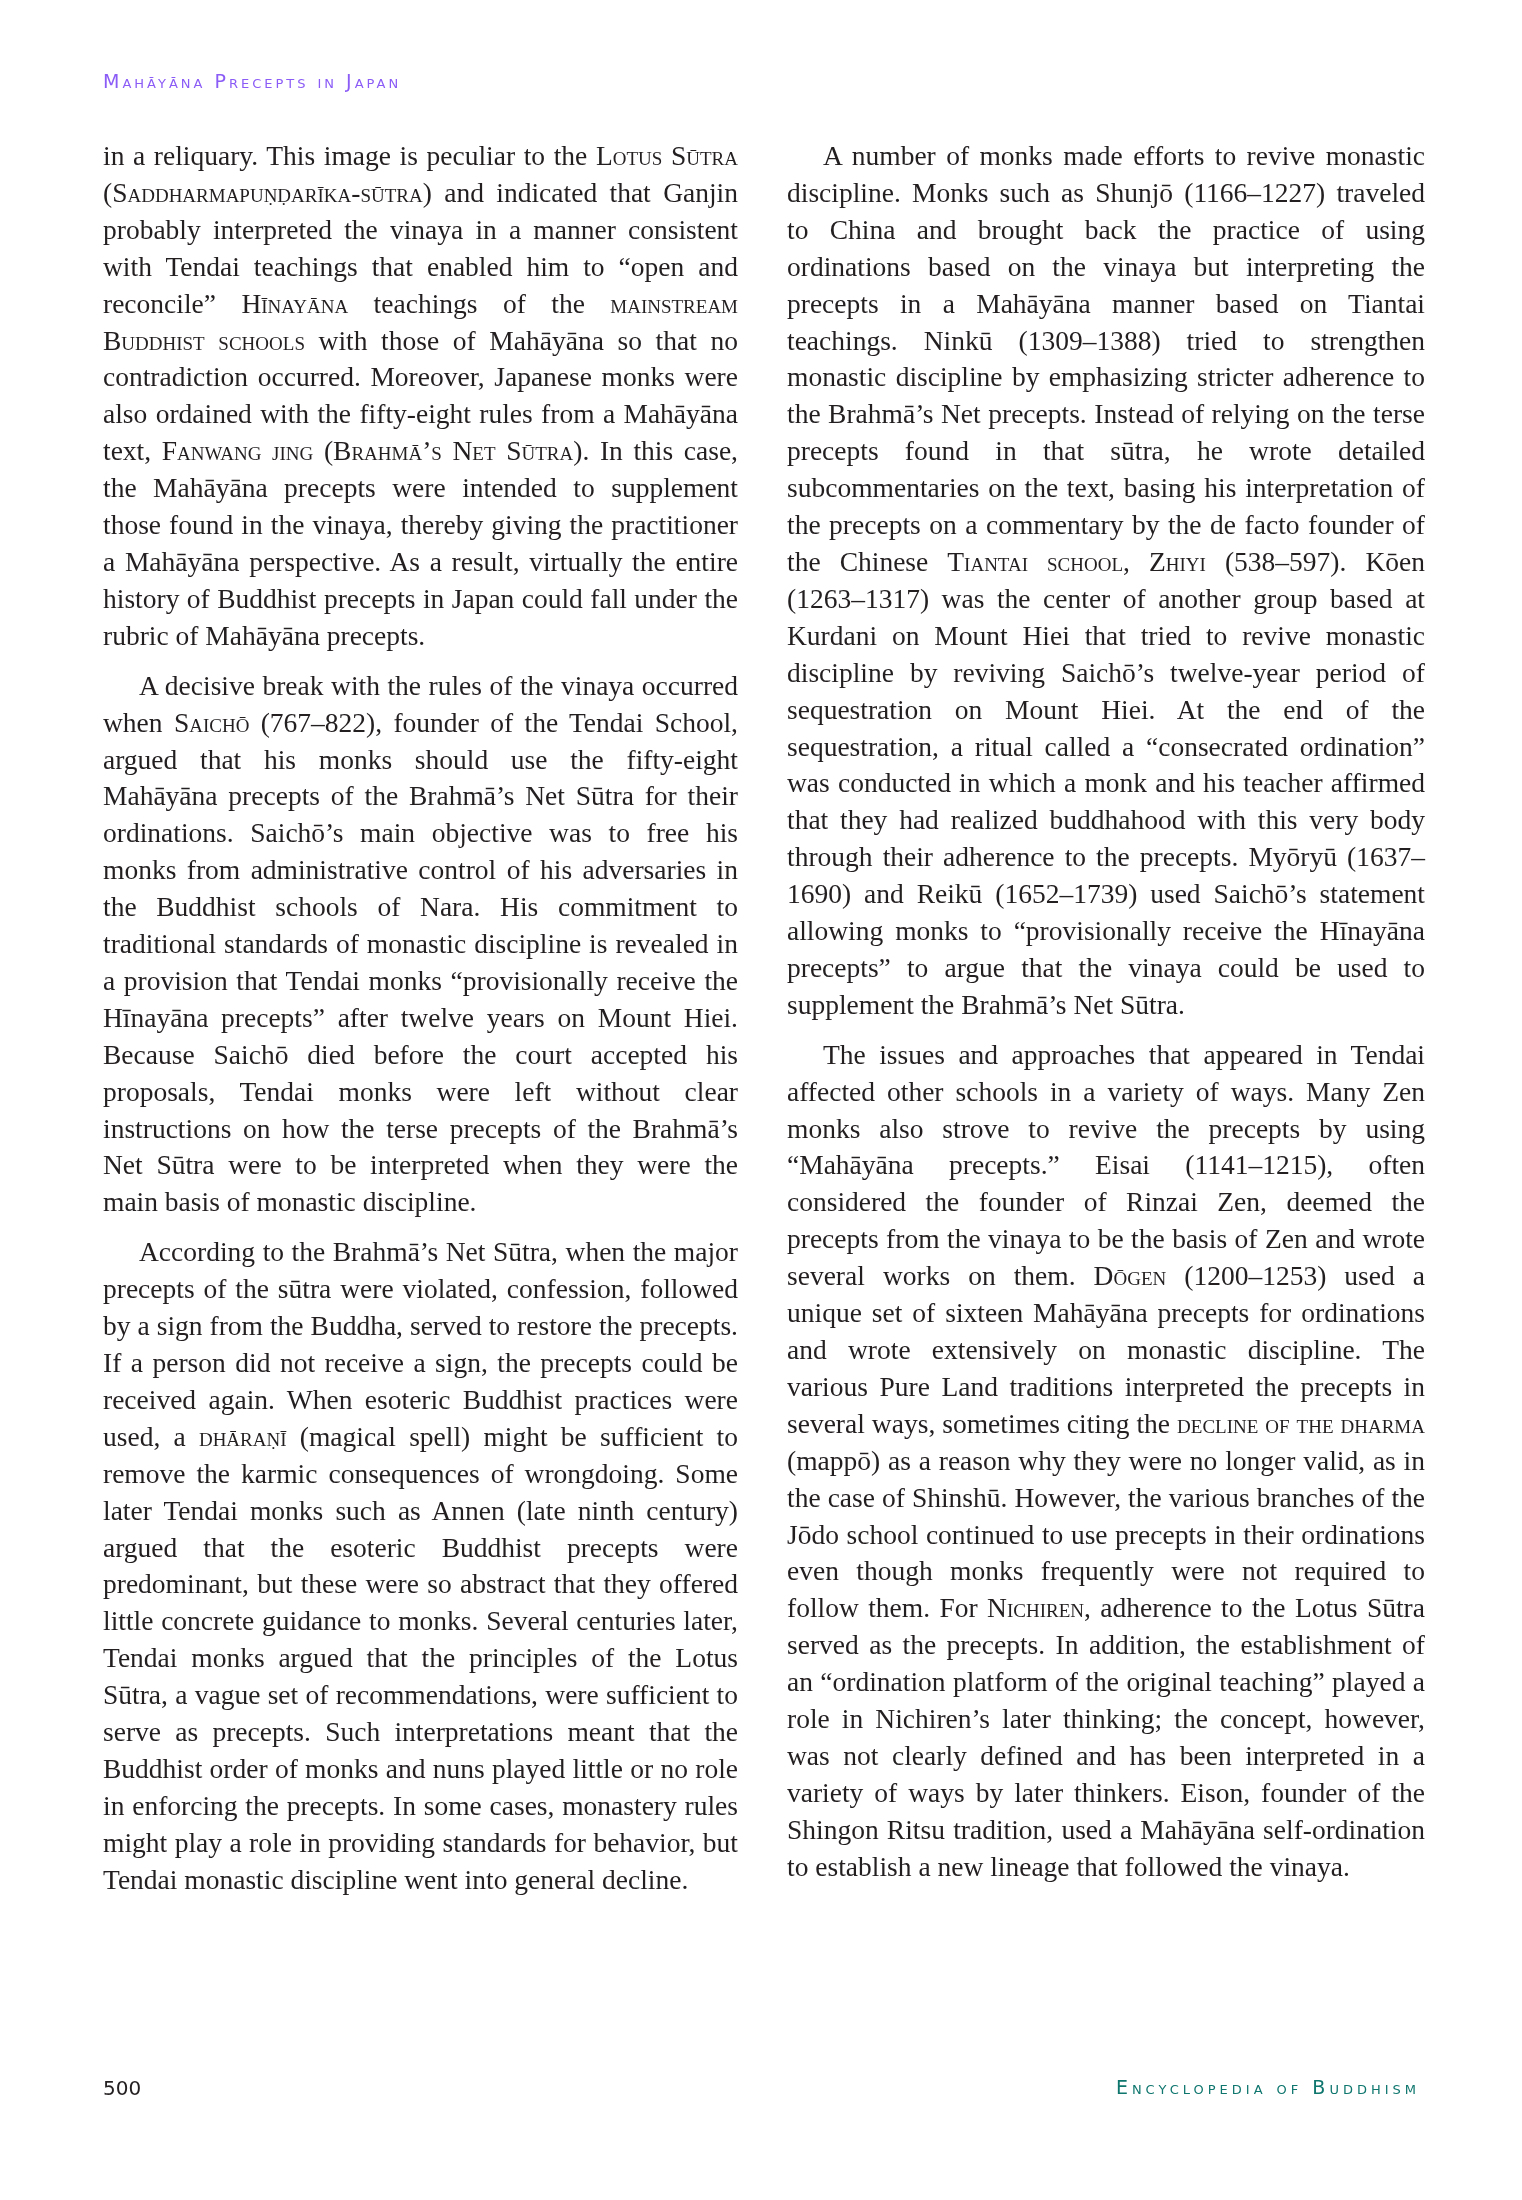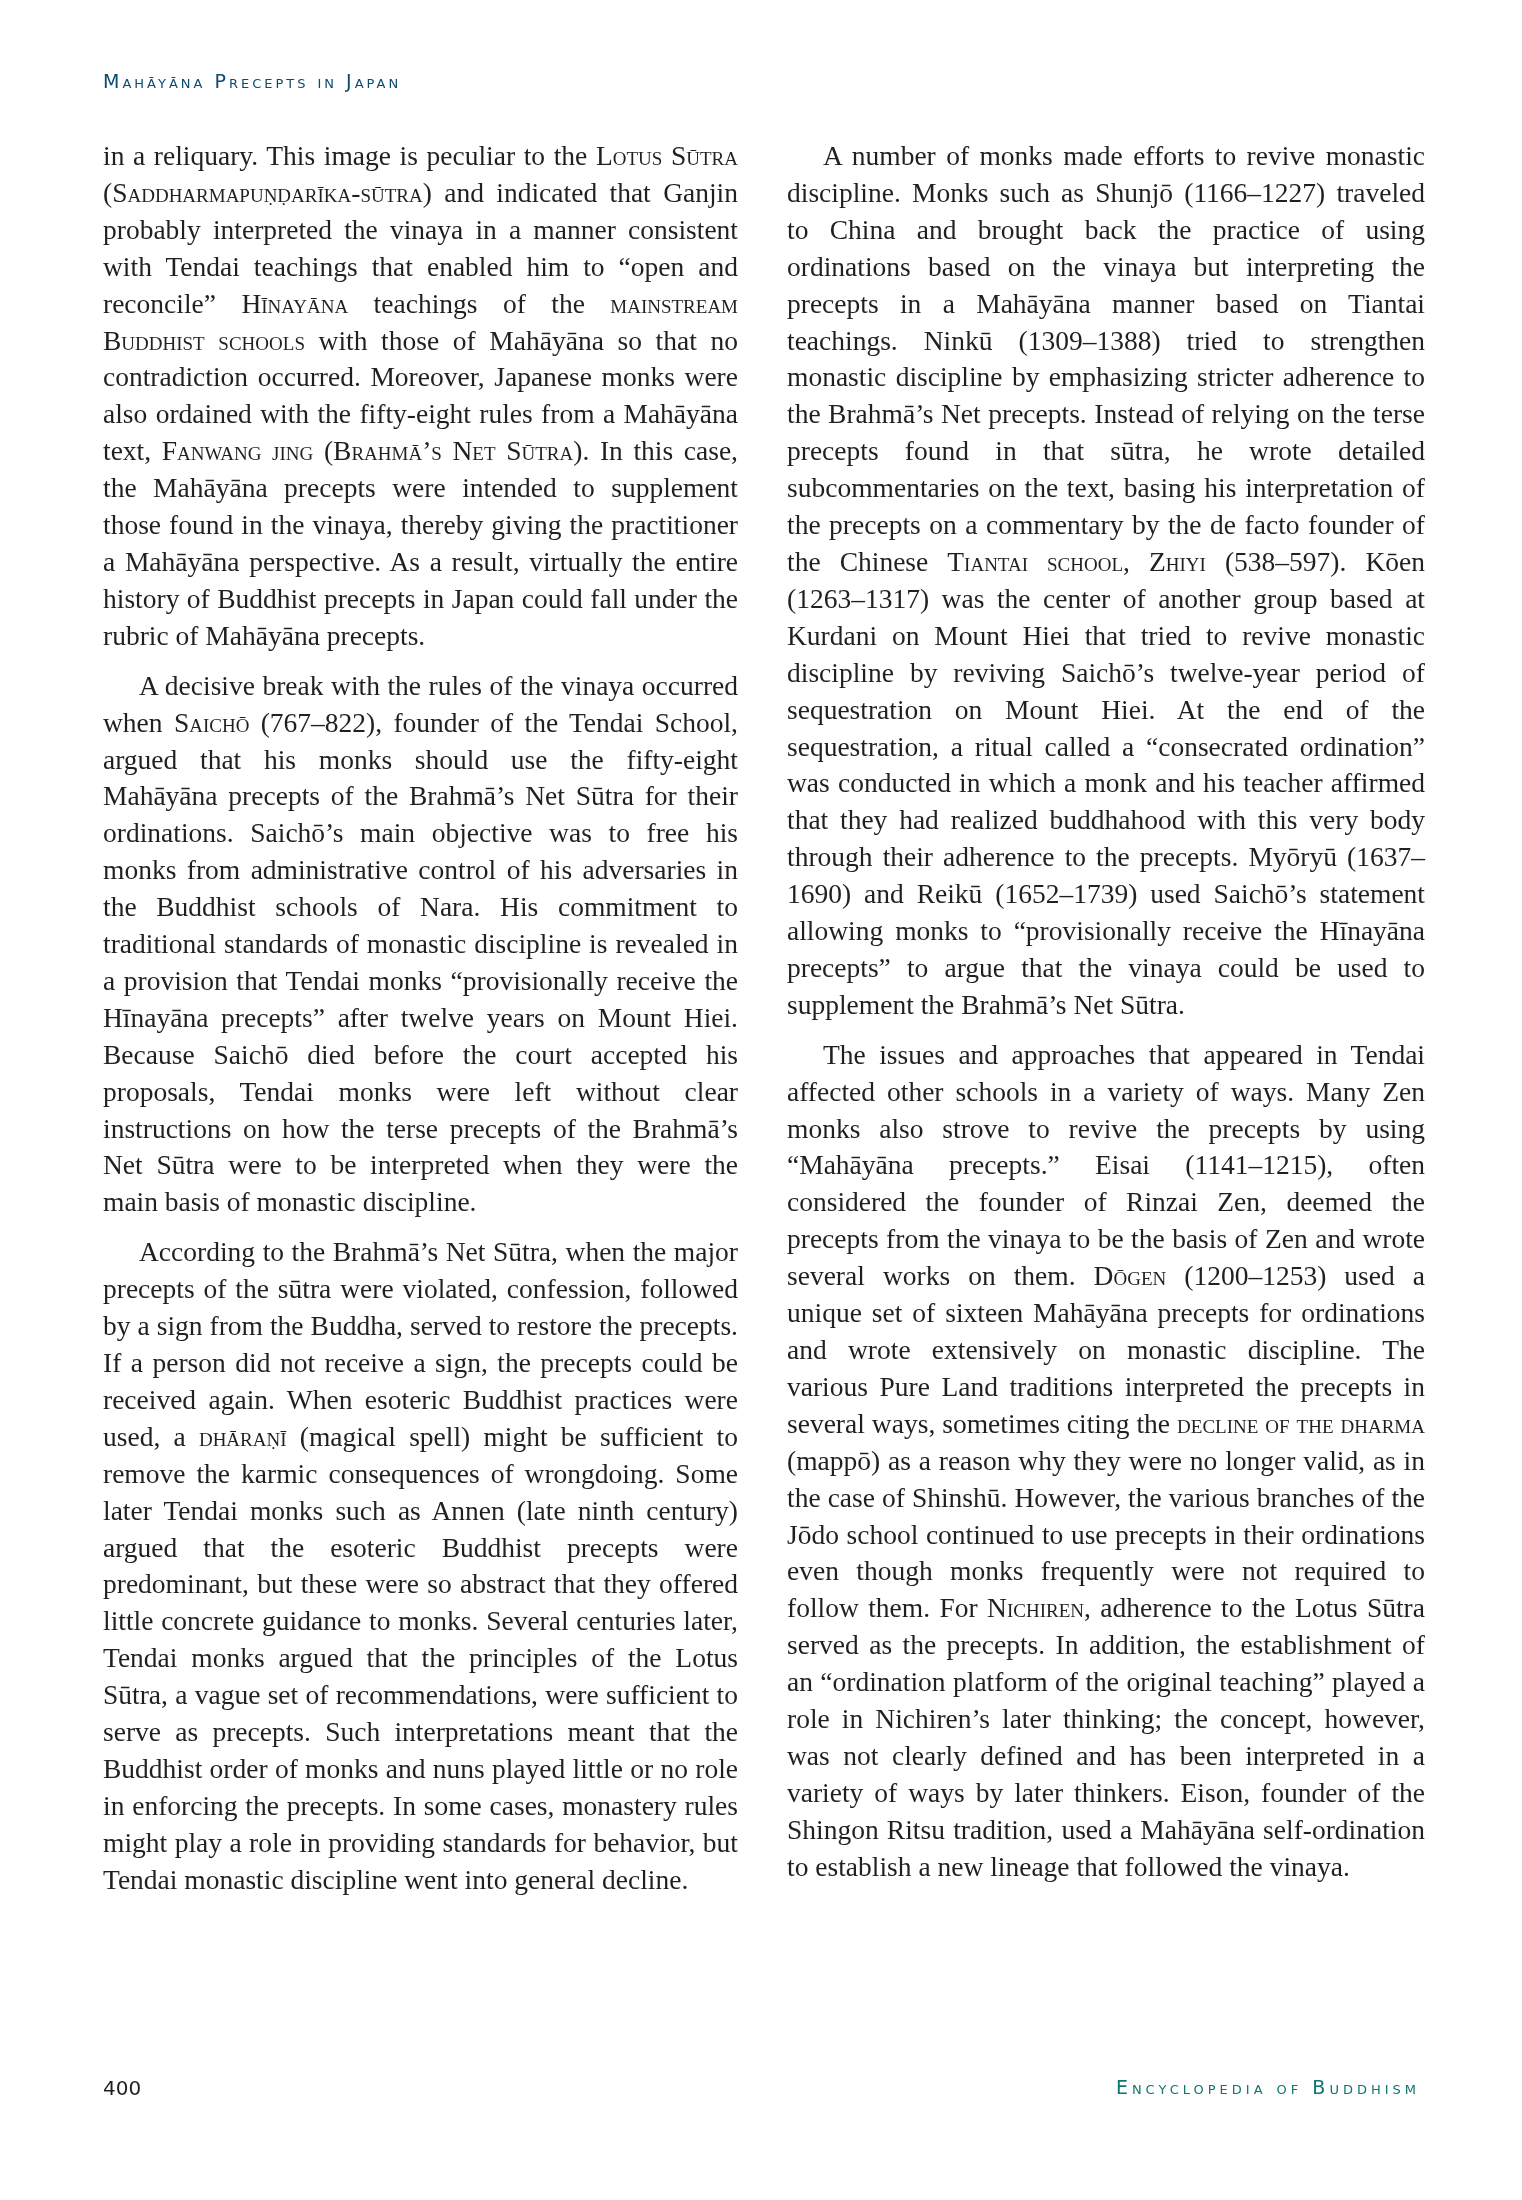--- a/index.html
+++ b/index.html
@@ -1,20 +1,20 @@
 <!DOCTYPE html>
 <html><head>
   <meta charset="utf-8">
   <style>
     html, body { margin: 0; padding: 0; background: #ffffff; }
     body { width: 1522px; height: 2200px; position: relative; overflow: hidden; color: #231f20; }
     .running-head {
       position: absolute; left: 103px; top: 70px;
       font-family: "DejaVu Sans", sans-serif; font-size: 19px; font-variant: small-caps;
-      letter-spacing: 3px; color: #0c4a6e; white-space: nowrap;
+      letter-spacing: 3px; color: #8b5cf6; white-space: nowrap;
     }
     .column {
       position: absolute; top: 138px;
       font-family: "Liberation Serif", serif; font-size: 27.5px; line-height: 36.9px;
       text-align: justify; hyphens: manual;
     }
     .col-left { left: 103px; width: 635px; }
     .col-right { left: 787px; width: 638px; }
     .column p { margin: 0 0 13px 0; text-indent: 0; }
     .column p.indent { text-indent: 36px; }
@@ -38,14 +38,14 @@
 <div class="column col-left">
     <p><span>in a reliquary. This image is peculiar to the </span><span class="sc">Lotus Sūtra</span><span> (</span><span class="sc">Saddharmapuṇḍarīka-sūtra</span><span>) and indicated that Ganjin probably interpreted the vinaya in a manner consistent with Tendai teachings that enabled him to “open and reconcile” </span><span class="sc">Hīnayāna</span><span> teachings of the </span><span class="sc">mainstream Buddhist schools</span><span> with those of Mahāyāna so that no contradiction occurred. Moreover, Japanese monks were also ordained with the fifty-eight rules from a Mahāyāna text, </span><span class="sc">Fanwang jing</span><span> (</span><span class="sc">Brahmā’s Net Sūtra</span><span>). In this case, the Mahāyāna precepts were intended to supplement those found in the vinaya, thereby giving the practitioner a Mahāyāna perspective. As a result, virtually the entire history of Buddhist precepts in Japan could fall under the rubric of Mahāyāna precepts.</span></p>
     <p class="indent"><span>A decisive break with the rules of the vinaya occurred when </span><span class="sc">Saichō</span><span> (767–822), founder of the Tendai School, argued that his monks should use the fifty-eight Mahāyāna precepts of the </span><span class="it">Brahmā’s Net Sūtra</span><span> for their ordinations. Saichō’s main objective was to free his monks from administrative control of his adversaries in the Buddhist schools of Nara. His commitment to traditional standards of monastic discipline is revealed in a provision that Tendai monks “provisionally receive the Hīnayāna precepts” after twelve years on Mount Hiei. Because Saichō died before the court accepted his proposals, Tendai monks were left without clear instructions on how the terse precepts of the </span><span class="it">Brahmā’s Net Sūtra</span><span> were to be interpreted when they were the main basis of monastic discipline.</span></p>
     <p class="indent"><span>According to the </span><span class="it">Brahmā’s Net Sūtra,</span><span> when the major precepts of the sūtra were violated, confession, followed by a sign from the Buddha, served to restore the precepts. If a person did not receive a sign, the precepts could be received again. When esoteric Buddhist practices were used, a </span><span class="sc">dhāraṇī</span><span> (magical spell) might be sufficient to remove the karmic consequences of wrongdoing. Some later Tendai monks such as Annen (late ninth century) argued that the esoteric Buddhist precepts were predominant, but these were so abstract that they offered little concrete guidance to monks. Several centuries later, Tendai monks argued that the principles of the </span><span class="it">Lotus Sūtra,</span><span> a vague set of recommendations, were sufficient to serve as precepts. Such interpretations meant that the Buddhist order of monks and nuns played little or no role in enforcing the precepts. In some cases, monastery rules might play a role in providing standards for behavior, but Tendai monastic discipline went into general decline.</span></p>
   </div>
 <div class="column col-right">
     <p class="indent"><span>A number of monks made efforts to revive monastic discipline. Monks such as Shunjō (1166–1227) traveled to China and brought back the practice of using ordinations based on the vinaya but interpreting the precepts in a Mahāyāna manner based on Tiantai teachings. Ninkū (1309–1388) tried to strengthen monastic discipline by emphasizing stricter adherence to the </span><span class="it">Brahmā’s Net</span><span> precepts. Instead of relying on the terse precepts found in that sūtra, he wrote detailed subcommentaries on the text, basing his interpretation of the precepts on a commentary by the de facto founder of the Chinese </span><span class="sc">Tiantai school</span><span>, </span><span class="sc">Zhiyi</span><span> (538–597). Kōen (1263–1317) was the center of another group based at Kurdani on Mount Hiei that tried to revive monastic discipline by reviving Saichō’s twelve-year period of sequestration on Mount Hiei. At the end of the sequestration, a ritual called a “consecrated ordination” was conducted in which a monk and his teacher affirmed that they had realized buddhahood with this very body through their adherence to the precepts. Myōryū (1637–1690) and Reikū (1652–1739) used Saichō’s statement allowing monks to “provisionally receive the Hīnayāna precepts” to argue that the vinaya could be used to supplement the </span><span class="it">Brahmā’s Net Sūtra.</span></p>
     <p class="indent"><span>The issues and approaches that appeared in Tendai affected other schools in a variety of ways. Many Zen monks also strove to revive the precepts by using “Mahāyāna precepts.” Eisai (1141–1215), often considered the founder of Rinzai Zen, deemed the precepts from the vinaya to be the basis of Zen and wrote several works on them. </span><span class="sc">Dōgen</span><span> (1200–1253) used a unique set of sixteen Mahāyāna precepts for ordinations and wrote extensively on monastic discipline. The various Pure Land traditions interpreted the precepts in several ways, sometimes citing the </span><span class="sc">decline of the dharma</span><span> (</span><span class="it">mappō</span><span>) as a reason why they were no longer valid, as in the case of Shinshū. However, the various branches of the Jōdo school continued to use precepts in their ordinations even though monks frequently were not required to follow them. For </span><span class="sc">Nichiren</span><span>, adherence to the </span><span class="it">Lotus Sūtra</span><span> served as the precepts. In addition, the establishment of an “ordination platform of the original teaching” played a role in Nichiren’s later thinking; the concept, however, was not clearly defined and has been interpreted in a variety of ways by later thinkers. Eison, founder of the Shingon Ritsu tradition, used a Mahāyāna self-ordination to establish a new lineage that followed the vinaya.</span></p>
   </div>
 
-<div class="folio">400</div>
+<div class="folio">500</div>
 <div class="book-title">Encyclopedia of Buddhism</div>
 
 </body></html>

